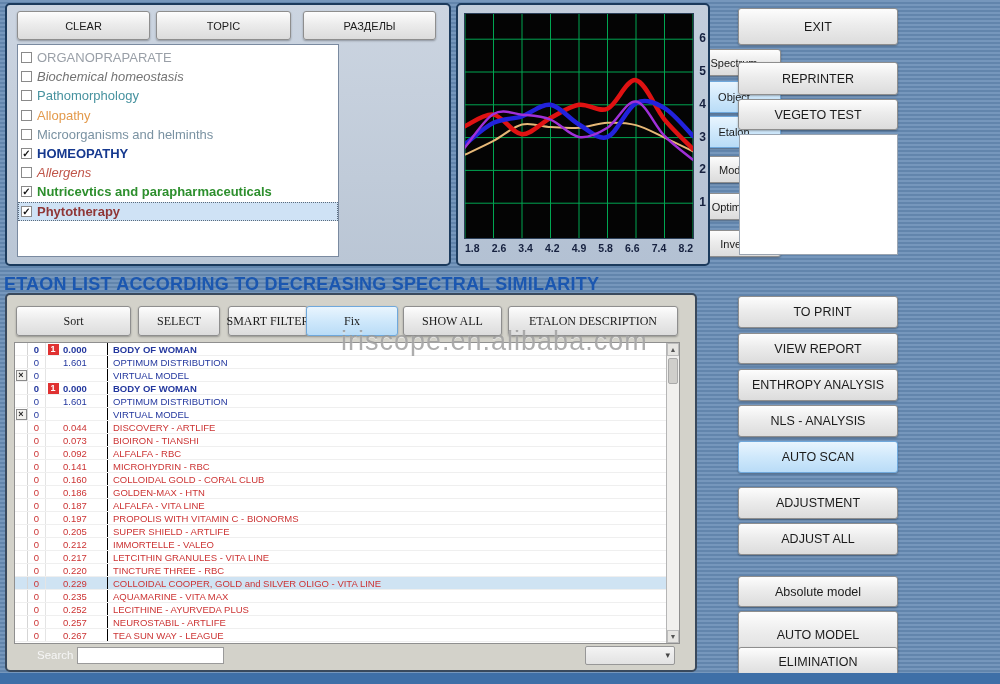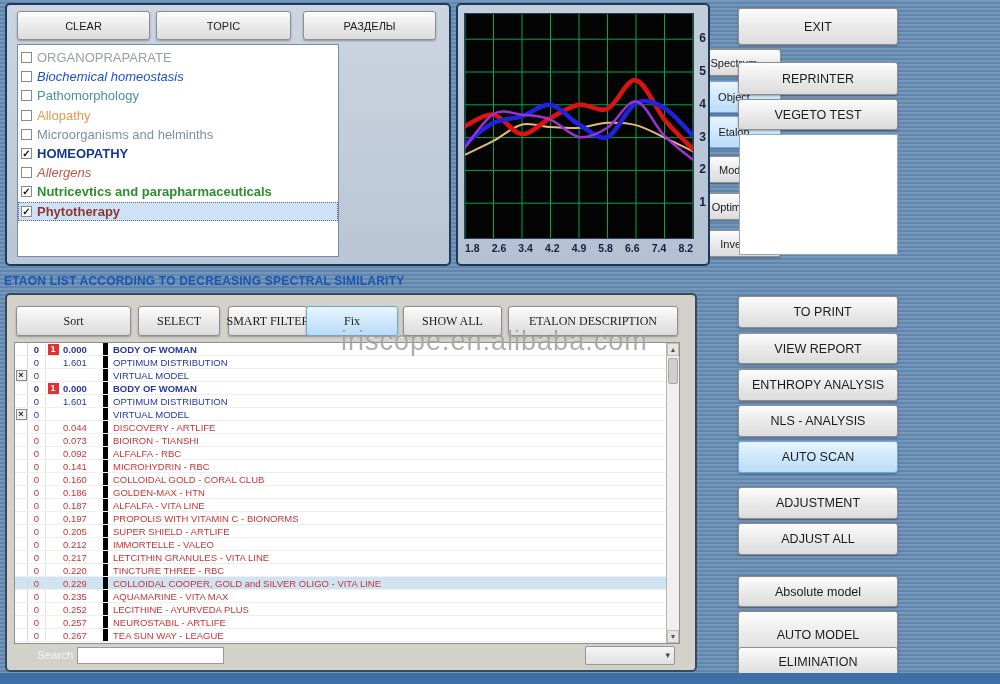--- a/index.html
+++ b/index.html
@@ -56,37 +56,37 @@
     position:absolute; left:4px; top:237px; width:234px; height:16px;
     display:flex; justify-content:space-between; padding:0 3px;
     font-size:10.5px; font-weight:bold; color:#16213f;
   }
 
   
   .right-col .btn { left:738px; width:160px; font-size:12.5px;justify-content:center; }
   .whitebox { position:absolute; left:739px; top:134px; width:159px; height:121px; background:#fff; border:1px solid #9aa4b0; }
 
   
-  .etalon-title { position:absolute; left:4px; top:274px; font-size:12px; font-weight:600; color:#1b57b0; letter-spacing:.2px; }
+  .etalon-title { position:absolute; left:4px; top:274px; font-size:18px; font-weight:600; color:#1b57b0; letter-spacing:.2px; }
   .panel-bottom {
     position:absolute; left:5px; top:293px; width:692px; height:379px;
     background:#d3d2ca; border:2px solid #39495c; border-radius:5px;
   }
   .toolbar-btn { top:11px; height:30px; font-size:12px;font-family:Liberation Serif, serif; }
 
   .etable {
     position:absolute; left:7px; top:47px; width:666px; height:302px;
     background:#fff; border:1px solid #8f8f8f; overflow:hidden;
   }
   .erow { display:flex; height:13px; line-height:13px; font-size:9.5px; border-bottom:1px solid #efefef; }
   .erow.selected { background:#cfe3f3; }
   .c-x   { width:13px; border-right:1px solid #d5d5d5; display:flex; align-items:center; justify-content:center; }
   .c-n   { width:18px; border-right:1px solid #e4e4e4; text-align:center; }
   .c-b   { width:14px; display:flex; align-items:center; justify-content:center; }
-  .c-v   { width:48px; border-right:5px solid #000000; padding-left:3px; }
+  .c-v   { width:48px; border-right:1px solid #000000; padding-left:3px; }
   .c-name{ flex:1; padding-left:5px; overflow:hidden; white-space:nowrap; }
   .t-blue { color:#23379e; }
   .t-bold { font-weight:bold; }
   .t-red  { color:#cc3434; }
   .badge1 { width:11px; height:11px; color:#fff; font-size:9px; font-weight:bold;
             display:flex; align-items:center; justify-content:center; }
   .xbox { width:11px; height:11px; border:1px solid #8a8a8a; background:#f2f1ee; font-size:9px;
           line-height:9px; text-align:center; color:#222; font-weight:bold; }
 
   .vscroll { position:absolute; right:0; top:0; width:13px; height:100%; background:#f1f0ee; border-left:1px solid #b5b5b5; }
@@ -126,21 +126,21 @@
           <span>РАЗДЕЛЫ</span>
         </div>
       </div>
     <div class="listbox" id="catList">
         <div class="cat-item">
           <span class="cb"></span>
           <span style="color: rgb(154, 160, 168);">ORGANOPRAPARATE</span>
         </div>
         <div class="cat-item">
           <span class="cb"></span>
-          <span style="color: #1d4ed8; font-style: italic;">Biochemical homeostasis</span>
+          <span style="color: #737373; font-style: italic;">Biochemical homeostasis</span>
         </div>
         <div class="cat-item">
           <span class="cb"></span>
           <span style="color: rgb(71, 146, 159);">Pathomorphology</span>
         </div>
         <div class="cat-item">
           <span class="cb"></span>
           <span style="color: rgb(227, 154, 76);">Allopathy</span>
         </div>
         <div class="cat-item">

